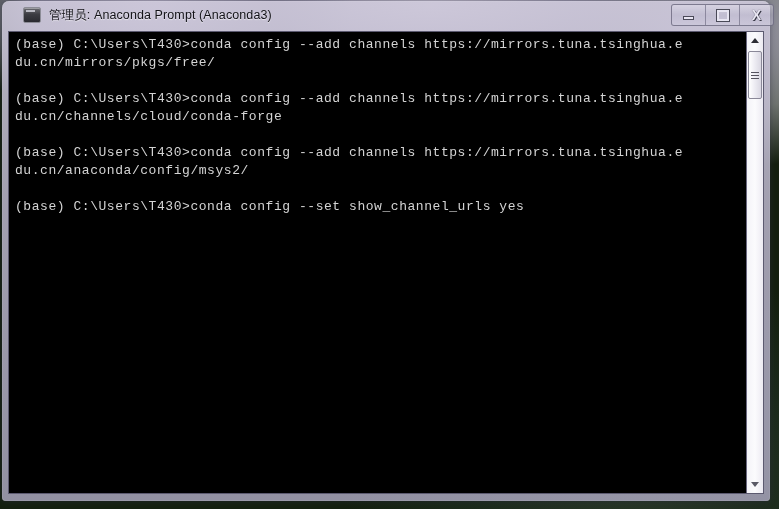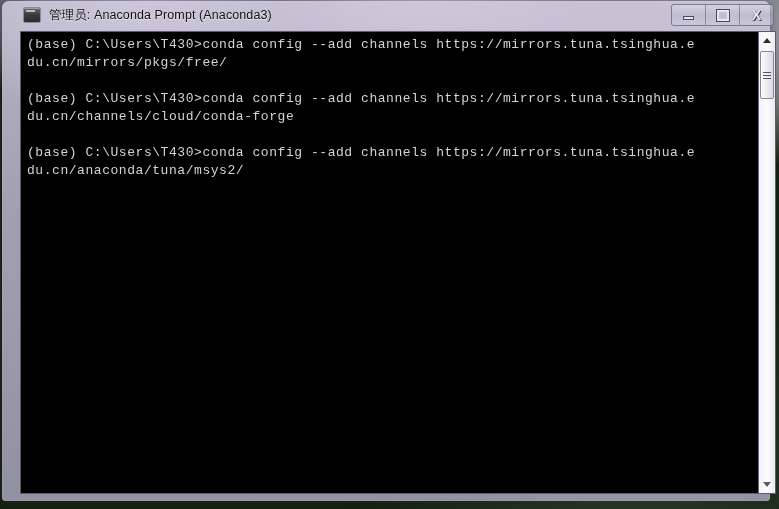--- a/index.html
+++ b/index.html
@@ -124,21 +124,20 @@
   #terminal-outer {
     position: absolute;
     left: 6px;
     top: 30px;
     width: 756px;
     height: 463px;
     background: #000000;
     border: 1px solid #5c5a70;
     box-sizing: border-box;
     display: flex;
-    margin-left: 12px;
   }
   #terminal-screen {
     flex: 1 1 auto;
     background: #000000;
     padding: 4px 0 0 6px;
     overflow: hidden;
     position: relative;
   }
   .term-line {
     font-family: "Liberation Mono", "DejaVu Sans Mono", monospace;
@@ -249,22 +248,23 @@
 
     <div id="terminal-outer">
       <div id="terminal-screen">
           <div class="term-line">(base) C:\Users\T430&gt;conda config --add channels https://mirrors.tuna.tsinghua.e</div>
           <div class="term-line">du.cn/mirrors/pkgs/free/</div>
           <div class="term-line blank">&nbsp;</div>
           <div class="term-line">(base) C:\Users\T430&gt;conda config --add channels https://mirrors.tuna.tsinghua.e</div>
           <div class="term-line">du.cn/channels/cloud/conda-forge</div>
           <div class="term-line blank">&nbsp;</div>
           <div class="term-line">(base) C:\Users\T430&gt;conda config --add channels https://mirrors.tuna.tsinghua.e</div>
-          <div class="term-line">du.cn/anaconda/tuna/msys2/</div>
-          <div class="term-line blank">&nbsp;</div>
+          <div class="term-line">du.cn/anaconda/config/msys2/</div>
+          <div class="term-line blank">&nbsp;</div>
+          <div class="term-line">(base) C:\Users\T430&gt;conda config --set show_channel_urls yes</div>
           <div class="term-line blank">&nbsp;</div>
         </div>
 
       <div id="scrollbar">
         <div class="sb-arrow">
           <span class="tri-up"></span>
         </div>
         <div id="sb-track">
           <div id="sb-thumb">
             <i></i>

